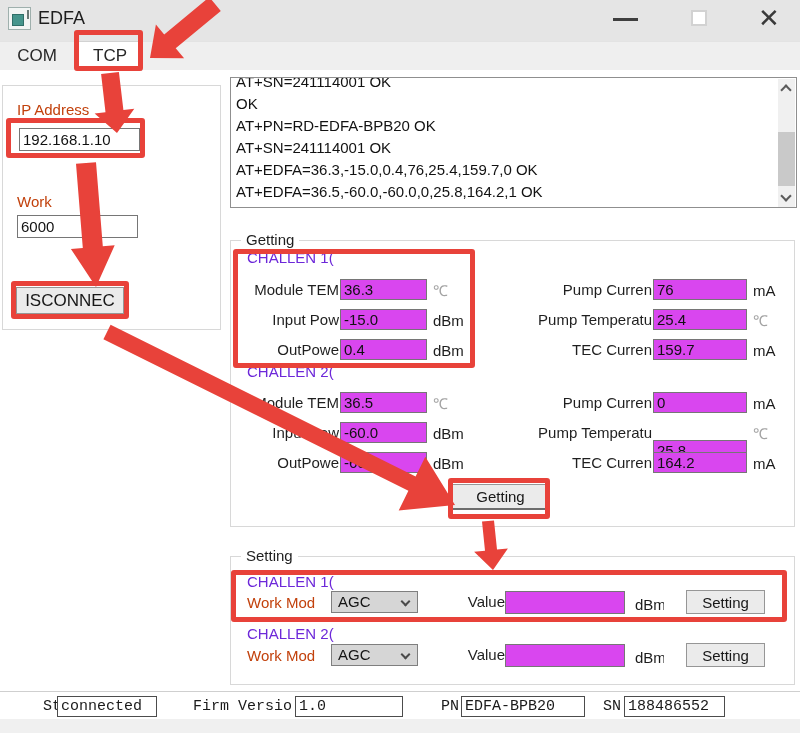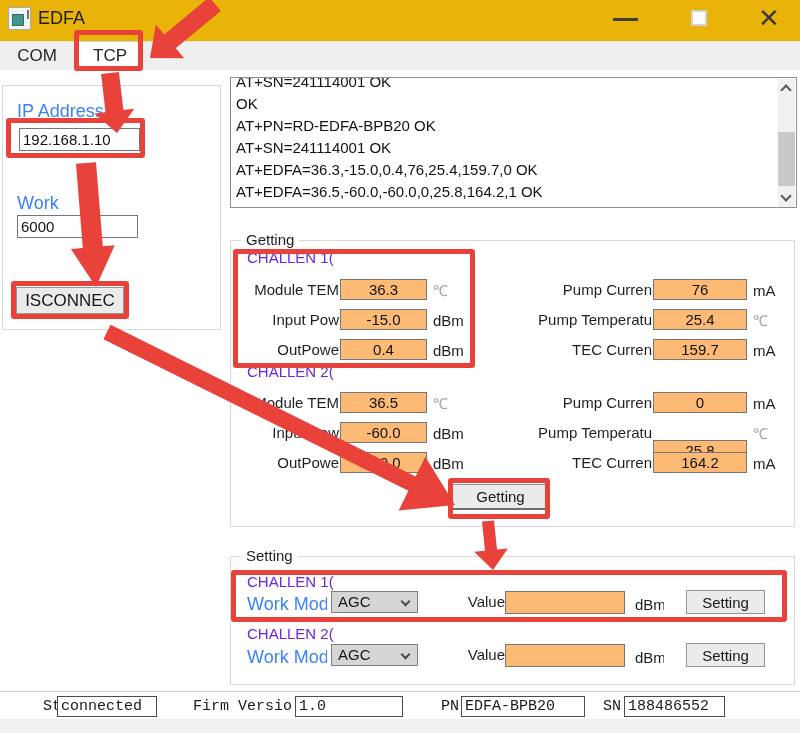--- a/index.html
+++ b/index.html
@@ -1,55 +1,55 @@
 <!DOCTYPE html>
 <html><head>
 <meta charset="utf-8">
 <style>
   * { box-sizing: border-box; margin: 0; padding: 0; }
   html,body { width:800px; height:733px; background:#fff; font-family:"Liberation Sans", sans-serif; }
   #app { position:relative; width:800px; height:733px; overflow:hidden; background:#fff; }
 
   
-  .titlebar { position:absolute; left:0; top:0; width:800px; height:41px; background:#eab308; }
+  .titlebar { position:absolute; left:0; top:0; width:800px; height:41px; background:#e5e5e5; }
   .appicon { position:absolute; left:8px; top:7px; width:23px; height:23px; background:#f2f5f4; border:1px solid #9fb0ad; }
   .appicon .inner { position:absolute; left:3px; top:6px; width:12px; height:12px; background:#45958c; border:1px solid #2f6f68; }
   .appicon .sliver { position:absolute; right:1px; top:2px; width:2px; height:9px; background:#6b7a77; }
   .apptitle { position:absolute; left:38px; top:8px; font-size:18px; color:#1d1d1d; }
   .min-btn { position:absolute; left:613px; top:18px; width:25px; height:3px; background:#3f3f3f; }
   .max-btn { position:absolute; left:691px; top:10px; width:16px; height:16px; border:2px solid #d2d2d2; background:#fff; }
   .close-btn { position:absolute; left:753px; top:2px; width:32px; height:32px; font-size:26px; color:#3a3a3a; text-align:center; line-height:32px; }
 
   
   .tabstrip { position:absolute; left:0; top:41px; width:800px; height:29px; background:#efefef; border-top:1px solid #e3e3e3; }
   .tab { position:absolute; top:0; height:29px; font-size:17px; color:#272727; text-align:center; line-height:28px; }
   .tab-com { left:8px; width:58px; }
   .tab-tcp { left:78px; top:-1px; width:64px; height:30px; background:#fff; border:1px solid #d2d2d2; border-bottom:none; }
 
   
   .conn-group { position:absolute; left:2px; top:85px; width:219px; height:245px; border:1px solid #d8d8d8; background:#fff; }
-  .lbl { position:absolute; font-size:18px; color:#3b82f6; white-space:nowrap; overflow:hidden; }
+  .lbl { position:absolute; font-size:15px; color:#c2410c; white-space:nowrap; overflow:hidden; }
   .tbox { position:absolute; border:1px solid #767676; background:#fff; font-family:"Liberation Sans",sans-serif; font-size:15px; color:#111; padding:0 3px; }
   .btn { position:absolute; background:#ebebeb; border:1px solid #969696; font-family:"Liberation Sans",sans-serif; font-size:15px; color:#171717; text-align:center; }
 
   
   .logbox { position:absolute; left:230px; top:77px; width:567px; height:131px; border:1px solid #8f8f8f; background:#fff; overflow:hidden; }
   .loglines { position:absolute; left:5px; top:-7px; right:22px; font-size:15px; line-height:22px; color:#121212; white-space:nowrap; }
   .scrollbar { position:absolute; right:1px; top:1px; width:17px; height:128px; background:#f0f0f0; }
   .chev { position:absolute; left:4px; width:8px; height:8px; border-left:2px solid #5a5a5a; border-top:2px solid #5a5a5a; }
   .chev-up { top:7px; transform:rotate(45deg); }
   .chev-down { bottom:7px; transform:rotate(225deg); }
   .thumb { position:absolute; left:0; top:53px; width:17px; height:54px; background:#c9c9c9; }
 
   
   .group { position:absolute; border:1px solid #d8d8d8; background:#fff; }
   .gtitle { position:absolute; background:#fff; padding:0 5px; font-size:15px; color:#1e1e1e; }
   .chname { position:absolute; font-size:15px; color:#6d28d9; }
   .glabel { position:absolute; font-size:15px; color:#1f1f1f; text-align:right; white-space:nowrap; overflow:hidden; line-height:22px; }
-  .gin { position:absolute; height:21px; border:1px solid #767676; background:#fdba74; font-family:"Liberation Sans",sans-serif; font-size:15px; color:#111; padding:0 3px;text-align:center; }
+  .gin { position:absolute; height:21px; border:1px solid #767676; background:#d946ef; font-family:"Liberation Sans",sans-serif; font-size:15px; color:#111; padding:0 3px; }
   .gunit { position:absolute; font-size:15px; color:#1c1c1c; white-space:nowrap; overflow:hidden; width:30px; line-height:22px; }
   .temp { color:#a3a3a3; }
 
   
   .combo { position:absolute; width:87px; height:22px; background:#d6d6d6; border:1px solid #7f7f7f; font-size:15px; color:#141414; line-height:20px; padding-left:6px; }
   .combo .cchev { position:absolute; right:8px; top:6px; width:7px; height:7px; border-left:2px solid #4a4a4a; border-top:2px solid #4a4a4a; transform:rotate(225deg); }
 
   
   .statusline { position:absolute; left:0; top:691px; width:800px; height:1px; background:#cfcfcf; }
   .statusbar { position:absolute; left:0; top:692px; width:800px; height:27px; background:#fff; font-family:"Liberation Mono", monospace; }

